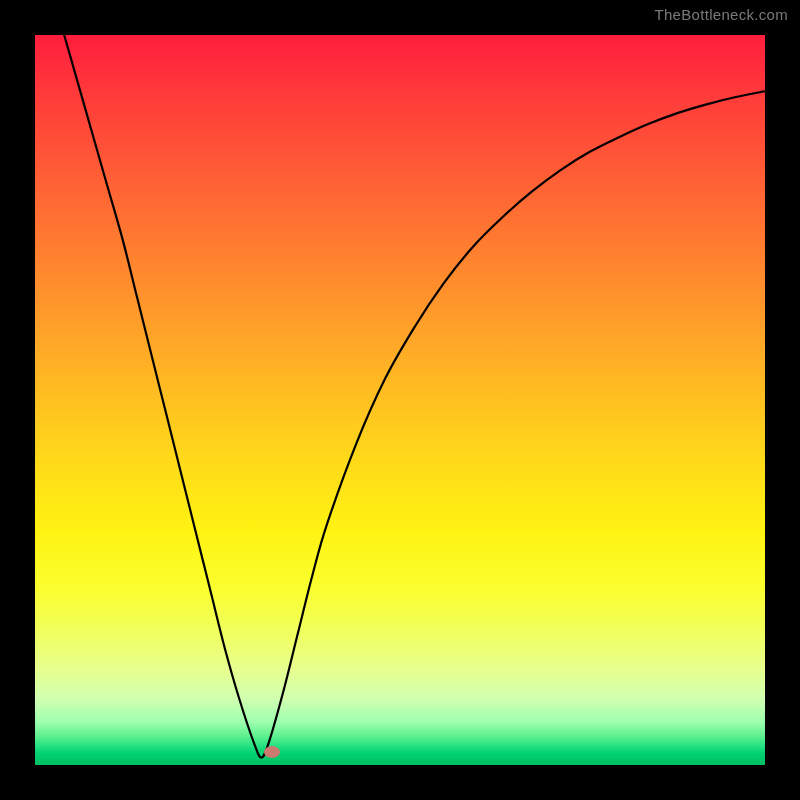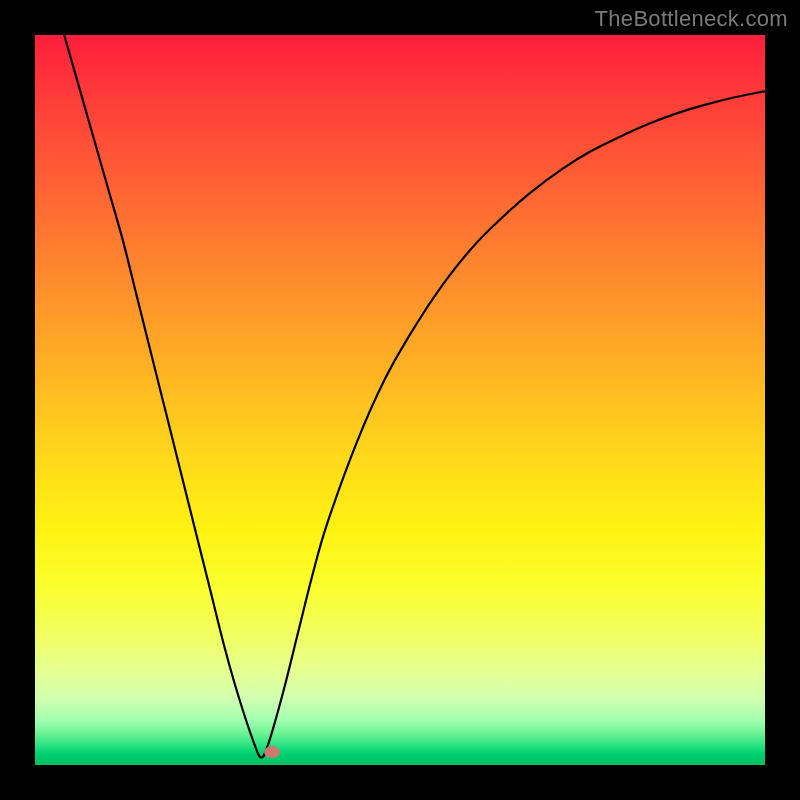--- a/index.html
+++ b/index.html
@@ -43,21 +43,21 @@
       #20e080 97.5%,
       #00d070 98.5%,
       #00c060 100%
     );
   }
   .watermark {
     position: absolute;
     top: 6px;
     right: 12px;
     color: #7a7a7a;
-    font-size: 22px;
+    font-size: 15px;
     letter-spacing: 0.3px;
     font-family: Arial, Helvetica, sans-serif;
     user-select: none;
   }
   .curve-svg {
     position: absolute;
     left: 35px;
     top: 35px;
     width: 730px;
     height: 730px;

